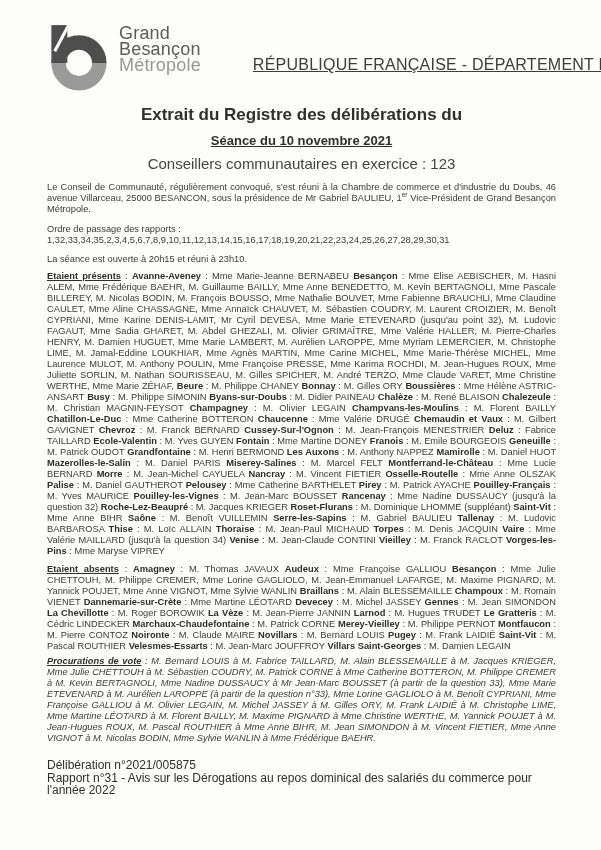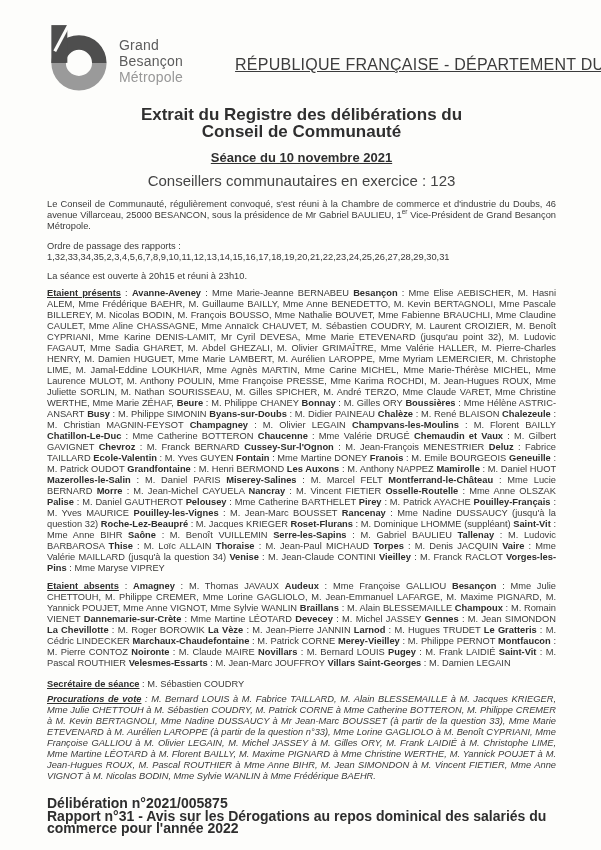--- a/index.html
+++ b/index.html
@@ -13,21 +13,21 @@
     width:601px;height:850px;
     box-sizing:border-box;
     background:#fdfdfb;
     padding:24px 45px 0 47px;
     overflow:hidden;
     color:#383838;
   }
   .header-row{display:flex;align-items:flex-start;}
   .logo{display:flex;gap:10px;}
   .logo svg{width:62px;height:70px;flex:0 0 auto;}
-  .logo-text{margin-top:13px;font-size:14px;line-height:16px;letter-spacing:.2px;}
+  .logo-text{margin-top:1px;font-size:18px;line-height:16px;letter-spacing:.2px;}
   .lw-dark{color:#5c5c5c;}
   .lw-light{color:#979797;}
   .republic{
     margin-left:24px;margin-top:32px;
     font-size:16px;letter-spacing:.25px;color:#3c3c3c;
     text-decoration:underline;white-space:nowrap;padding-left:28px;
   }
   .title{
     text-align:center;margin-top:12px;
     font-weight:bold;font-size:17px;line-height:17px;color:#2f2f2f;
@@ -48,21 +48,21 @@
   .para sup{font-size:6.5px;line-height:0;vertical-align:super;}
   .intro{margin-top:10px;}
   .ordre{margin-top:9px;text-align:left;}
   .hours{margin-top:8px;text-align:left;}
   .presents{margin-top:6px;}
   .absents{margin-top:7px;}
   .secretary{margin-top:10px;text-align:left;}
   .proxies{margin-top:4px;font-style:italic;}
   .footer{
     margin-top:15px;
-    font-weight:bold;font-size:14px;line-height:12.5px;color:#2e2e2e;
+    font-weight:normal;font-size:12px;line-height:12.5px;color:#2e2e2e;
   }
 </style>
 </head>
 <body>
 
 <div class="page">
 
   <div class="header-row">
     <div class="logo">
       <svg viewBox="0 0 64 72" aria-hidden="true">
@@ -75,40 +75,38 @@
         <div class="lw-dark">Grand</div>
         <div class="lw-dark">Besançon</div>
         <div class="lw-light">Métropole</div>
       </div>
     </div>
     <div class="republic">RÉPUBLIQUE FRANÇAISE - DÉPARTEMENT DU DOUBS</div>
   </div>
 
   <div class="title">
     <div>Extrait du Registre des délibérations du</div>
-    <div>Conseil de Communauté</div>
   </div>
 
   <div class="seance">Séance du 10 novembre 2021</div>
   <div class="conseillers">Conseillers communautaires en exercice : 123</div>
 
   <p class="para intro"><span>Le Conseil de Communauté, régulièrement convoqué, s'est réuni à la Chambre de commerce et d'industrie du Doubs, 46 avenue Villarceau, 25000 BESANCON, sous la présidence de Mr Gabriel BAULIEU, 1</span><sup>er</sup><span> Vice-Président de Grand Besançon Métropole.</span></p>
 
   <div class="para ordre">
     <div>Ordre de passage des rapports :</div>
     <div>1,32,33,34,35,2,3,4,5,6,7,8,9,10,11,12,13,14,15,16,17,18,19,20,21,22,23,24,25,26,27,28,29,30,31</div>
   </div>
 
   <p class="para hours">La séance est ouverte à 20h15 et réuni à 23h10.</p>
 
   <p class="para presents"><span class="b u">Etaient présents</span><span> : </span><span class="b">Avanne-Aveney</span><span> : Mme Marie-Jeanne BERNABEU </span><span class="b">Besançon</span><span> : Mme Elise AEBISCHER, M. Hasni ALEM, Mme Frédérique BAEHR, M. Guillaume BAILLY, Mme Anne BENEDETTO, M. Kevin BERTAGNOLI, Mme Pascale BILLEREY, M. Nicolas BODIN, M. François BOUSSO, Mme Nathalie BOUVET, Mme Fabienne BRAUCHLI, Mme Claudine CAULET, Mme Aline CHASSAGNE, Mme Annaïck CHAUVET, M. Sébastien COUDRY, M. Laurent CROIZIER, M. Benoît CYPRIANI, Mme Karine DENIS-LAMIT, Mr Cyril DEVESA, Mme Marie ETEVENARD (jusqu'au point 32), M. Ludovic FAGAUT, Mme Sadia GHARET, M. Abdel GHEZALI, M. Olivier GRIMAÎTRE, Mme Valérie HALLER, M. Pierre-Charles HENRY, M. Damien HUGUET, Mme Marie LAMBERT, M. Aurélien LAROPPE, Mme Myriam LEMERCIER, M. Christophe LIME, M. Jamal-Eddine LOUKHIAR, Mme Agnès MARTIN, Mme Carine MICHEL, Mme Marie-Thérèse MICHEL, Mme Laurence MULOT, M. Anthony POULIN, Mme Françoise PRESSE, Mme Karima ROCHDI, M. Jean-Hugues ROUX, Mme Juliette SORLIN, M. Nathan SOURISSEAU, M. Gilles SPICHER, M. André TERZO, Mme Claude VARET, Mme Christine WERTHE, Mme Marie ZÉHAF, </span><span class="b">Beure</span><span> : M. Philippe CHANEY </span><span class="b">Bonnay</span><span> : M. Gilles ORY </span><span class="b">Boussières</span><span> : Mme Hélène ASTRIC-ANSART </span><span class="b">Busy</span><span> : M. Philippe SIMONIN </span><span class="b">Byans-sur-Doubs</span><span> : M. Didier PAINEAU </span><span class="b">Chalèze</span><span> : M. René BLAISON </span><span class="b">Chalezeule</span><span> : M. Christian MAGNIN-FEYSOT </span><span class="b">Champagney</span><span> : M. Olivier LEGAIN </span><span class="b">Champvans-les-Moulins</span><span> : M. Florent BAILLY </span><span class="b">Chatillon-Le-Duc</span><span> : Mme Catherine BOTTERON </span><span class="b">Chaucenne</span><span> : Mme Valérie DRUGÉ </span><span class="b">Chemaudin et Vaux</span><span> : M. Gilbert GAVIGNET </span><span class="b">Chevroz</span><span> : M. Franck BERNARD </span><span class="b">Cussey-Sur-l'Ognon</span><span> : M. Jean-François MENESTRIER </span><span class="b">Deluz</span><span> : Fabrice TAILLARD </span><span class="b">Ecole-Valentin</span><span> : M. Yves GUYEN </span><span class="b">Fontain</span><span> : Mme Martine DONEY </span><span class="b">Franois</span><span> : M. Emile BOURGEOIS </span><span class="b">Geneuille</span><span> : M. Patrick OUDOT </span><span class="b">Grandfontaine</span><span> : M. Henri BERMOND </span><span class="b">Les Auxons</span><span> : M. Anthony NAPPEZ </span><span class="b">Mamirolle</span><span> : M. Daniel HUOT </span><span class="b">Mazerolles-le-Salin</span><span> : M. Daniel PARIS </span><span class="b">Miserey-Salines</span><span> : M. Marcel FELT </span><span class="b">Montferrand-le-Château</span><span> : Mme Lucie BERNARD </span><span class="b">Morre</span><span> : M. Jean-Michel CAYUELA </span><span class="b">Nancray</span><span> : M. Vincent FIETIER </span><span class="b">Osselle-Routelle</span><span> : Mme Anne OLSZAK </span><span class="b">Palise</span><span> : M. Daniel GAUTHEROT </span><span class="b">Pelousey</span><span> : Mme Catherine BARTHELET </span><span class="b">Pirey</span><span> : M. Patrick AYACHE </span><span class="b">Pouilley-Français</span><span> : M. Yves MAURICE </span><span class="b">Pouilley-les-Vignes</span><span> : M. Jean-Marc BOUSSET </span><span class="b">Rancenay</span><span> : Mme Nadine DUSSAUCY (jusqu'à la question 32) </span><span class="b">Roche-Lez-Beaupré</span><span> : M. Jacques KRIEGER </span><span class="b">Roset-Flurans</span><span> : M. Dominique LHOMME (suppléant) </span><span class="b">Saint-Vit</span><span> : Mme Anne BIHR </span><span class="b">Saône</span><span> : M. Benoît VUILLEMIN </span><span class="b">Serre-les-Sapins</span><span> : M. Gabriel BAULIEU </span><span class="b">Tallenay</span><span> : M. Ludovic BARBAROSA </span><span class="b">Thise</span><span> : M. Loïc ALLAIN </span><span class="b">Thoraise</span><span> : M. Jean-Paul MICHAUD </span><span class="b">Torpes</span><span> : M. Denis JACQUIN </span><span class="b">Vaire</span><span> : Mme Valérie MAILLARD (jusqu'à la question 34) </span><span class="b">Venise</span><span> : M. Jean-Claude CONTINI </span><span class="b">Vieilley</span><span> : M. Franck RACLOT </span><span class="b">Vorges-les-Pins</span><span> : Mme Maryse VIPREY</span></p>
 
   <p class="para absents"><span class="b u">Etaient absents</span><span> : </span><span class="b">Amagney</span><span> : M. Thomas JAVAUX </span><span class="b">Audeux</span><span> : Mme Françoise GALLIOU </span><span class="b">Besançon</span><span> : Mme Julie CHETTOUH, M. Philippe CREMER, Mme Lorine GAGLIOLO, M. Jean-Emmanuel LAFARGE, M. Maxime PIGNARD, M. Yannick POUJET, Mme Anne VIGNOT, Mme Sylvie WANLIN </span><span class="b">Braillans</span><span> : M. Alain BLESSEMAILLE </span><span class="b">Champoux</span><span> : M. Romain VIENET </span><span class="b">Dannemarie-sur-Crète</span><span> : Mme Martine LÉOTARD </span><span class="b">Devecey</span><span> : M. Michel JASSEY </span><span class="b">Gennes</span><span> : M. Jean SIMONDON </span><span class="b">La Chevillotte</span><span> : M. Roger BOROWIK </span><span class="b">La Vèze</span><span> : M. Jean-Pierre JANNIN </span><span class="b">Larnod</span><span> : M. Hugues TRUDET </span><span class="b">Le Gratteris</span><span> : M. Cédric LINDECKER </span><span class="b">Marchaux-Chaudefontaine</span><span> : M. Patrick CORNE </span><span class="b">Merey-Vieilley</span><span> : M. Philippe PERNOT </span><span class="b">Montfaucon</span><span> : M. Pierre CONTOZ </span><span class="b">Noironte</span><span> : M. Claude MAIRE </span><span class="b">Novillars</span><span> : M. Bernard LOUIS </span><span class="b">Pugey</span><span> : M. Frank LAIDIÉ </span><span class="b">Saint-Vit</span><span> : M. Pascal ROUTHIER </span><span class="b">Velesmes-Essarts</span><span> : M. Jean-Marc JOUFFROY </span><span class="b">Villars Saint-Georges</span><span> : M. Damien LEGAIN</span></p>
 
-  <p class="para secretary"><span class="b u">Secrétaire de séance</span><span> : M. Sébastien COUDRY</span></p>
 
   <p class="para proxies"><span class="b u">Procurations de vote</span><span> : M. Bernard LOUIS à M. Fabrice TAILLARD, M. Alain BLESSEMAILLE à M. Jacques KRIEGER, Mme Julie CHETTOUH à M. Sébastien COUDRY, M. Patrick CORNE à Mme Catherine BOTTERON, M. Philippe CREMER à M. Kevin BERTAGNOLI, Mme Nadine DUSSAUCY à Mr Jean-Marc BOUSSET (à partir de la question 33), Mme Marie ETEVENARD à M. Aurélien LAROPPE (à partir de la question n°33), Mme Lorine GAGLIOLO à M. Benoît CYPRIANI, Mme Françoise GALLIOU à M. Olivier LEGAIN, M. Michel JASSEY à M. Gilles ORY, M. Frank LAIDIÉ à M. Christophe LIME, Mme Martine LÉOTARD à M. Florent BAILLY, M. Maxime PIGNARD à Mme Christine WERTHE, M. Yannick POUJET à M. Jean-Hugues ROUX, M. Pascal ROUTHIER à Mme Anne BIHR, M. Jean SIMONDON à M. Vincent FIETIER, Mme Anne VIGNOT à M. Nicolas BODIN, Mme Sylvie WANLIN à Mme Frédérique BAEHR.</span></p>
 
   <div class="footer">
     <div>Délibération n°2021/005875</div>
     <div>Rapport n°31 - Avis sur les Dérogations au repos dominical des salariés du commerce pour l'année 2022</div>
   </div>
 
 </div>
 

